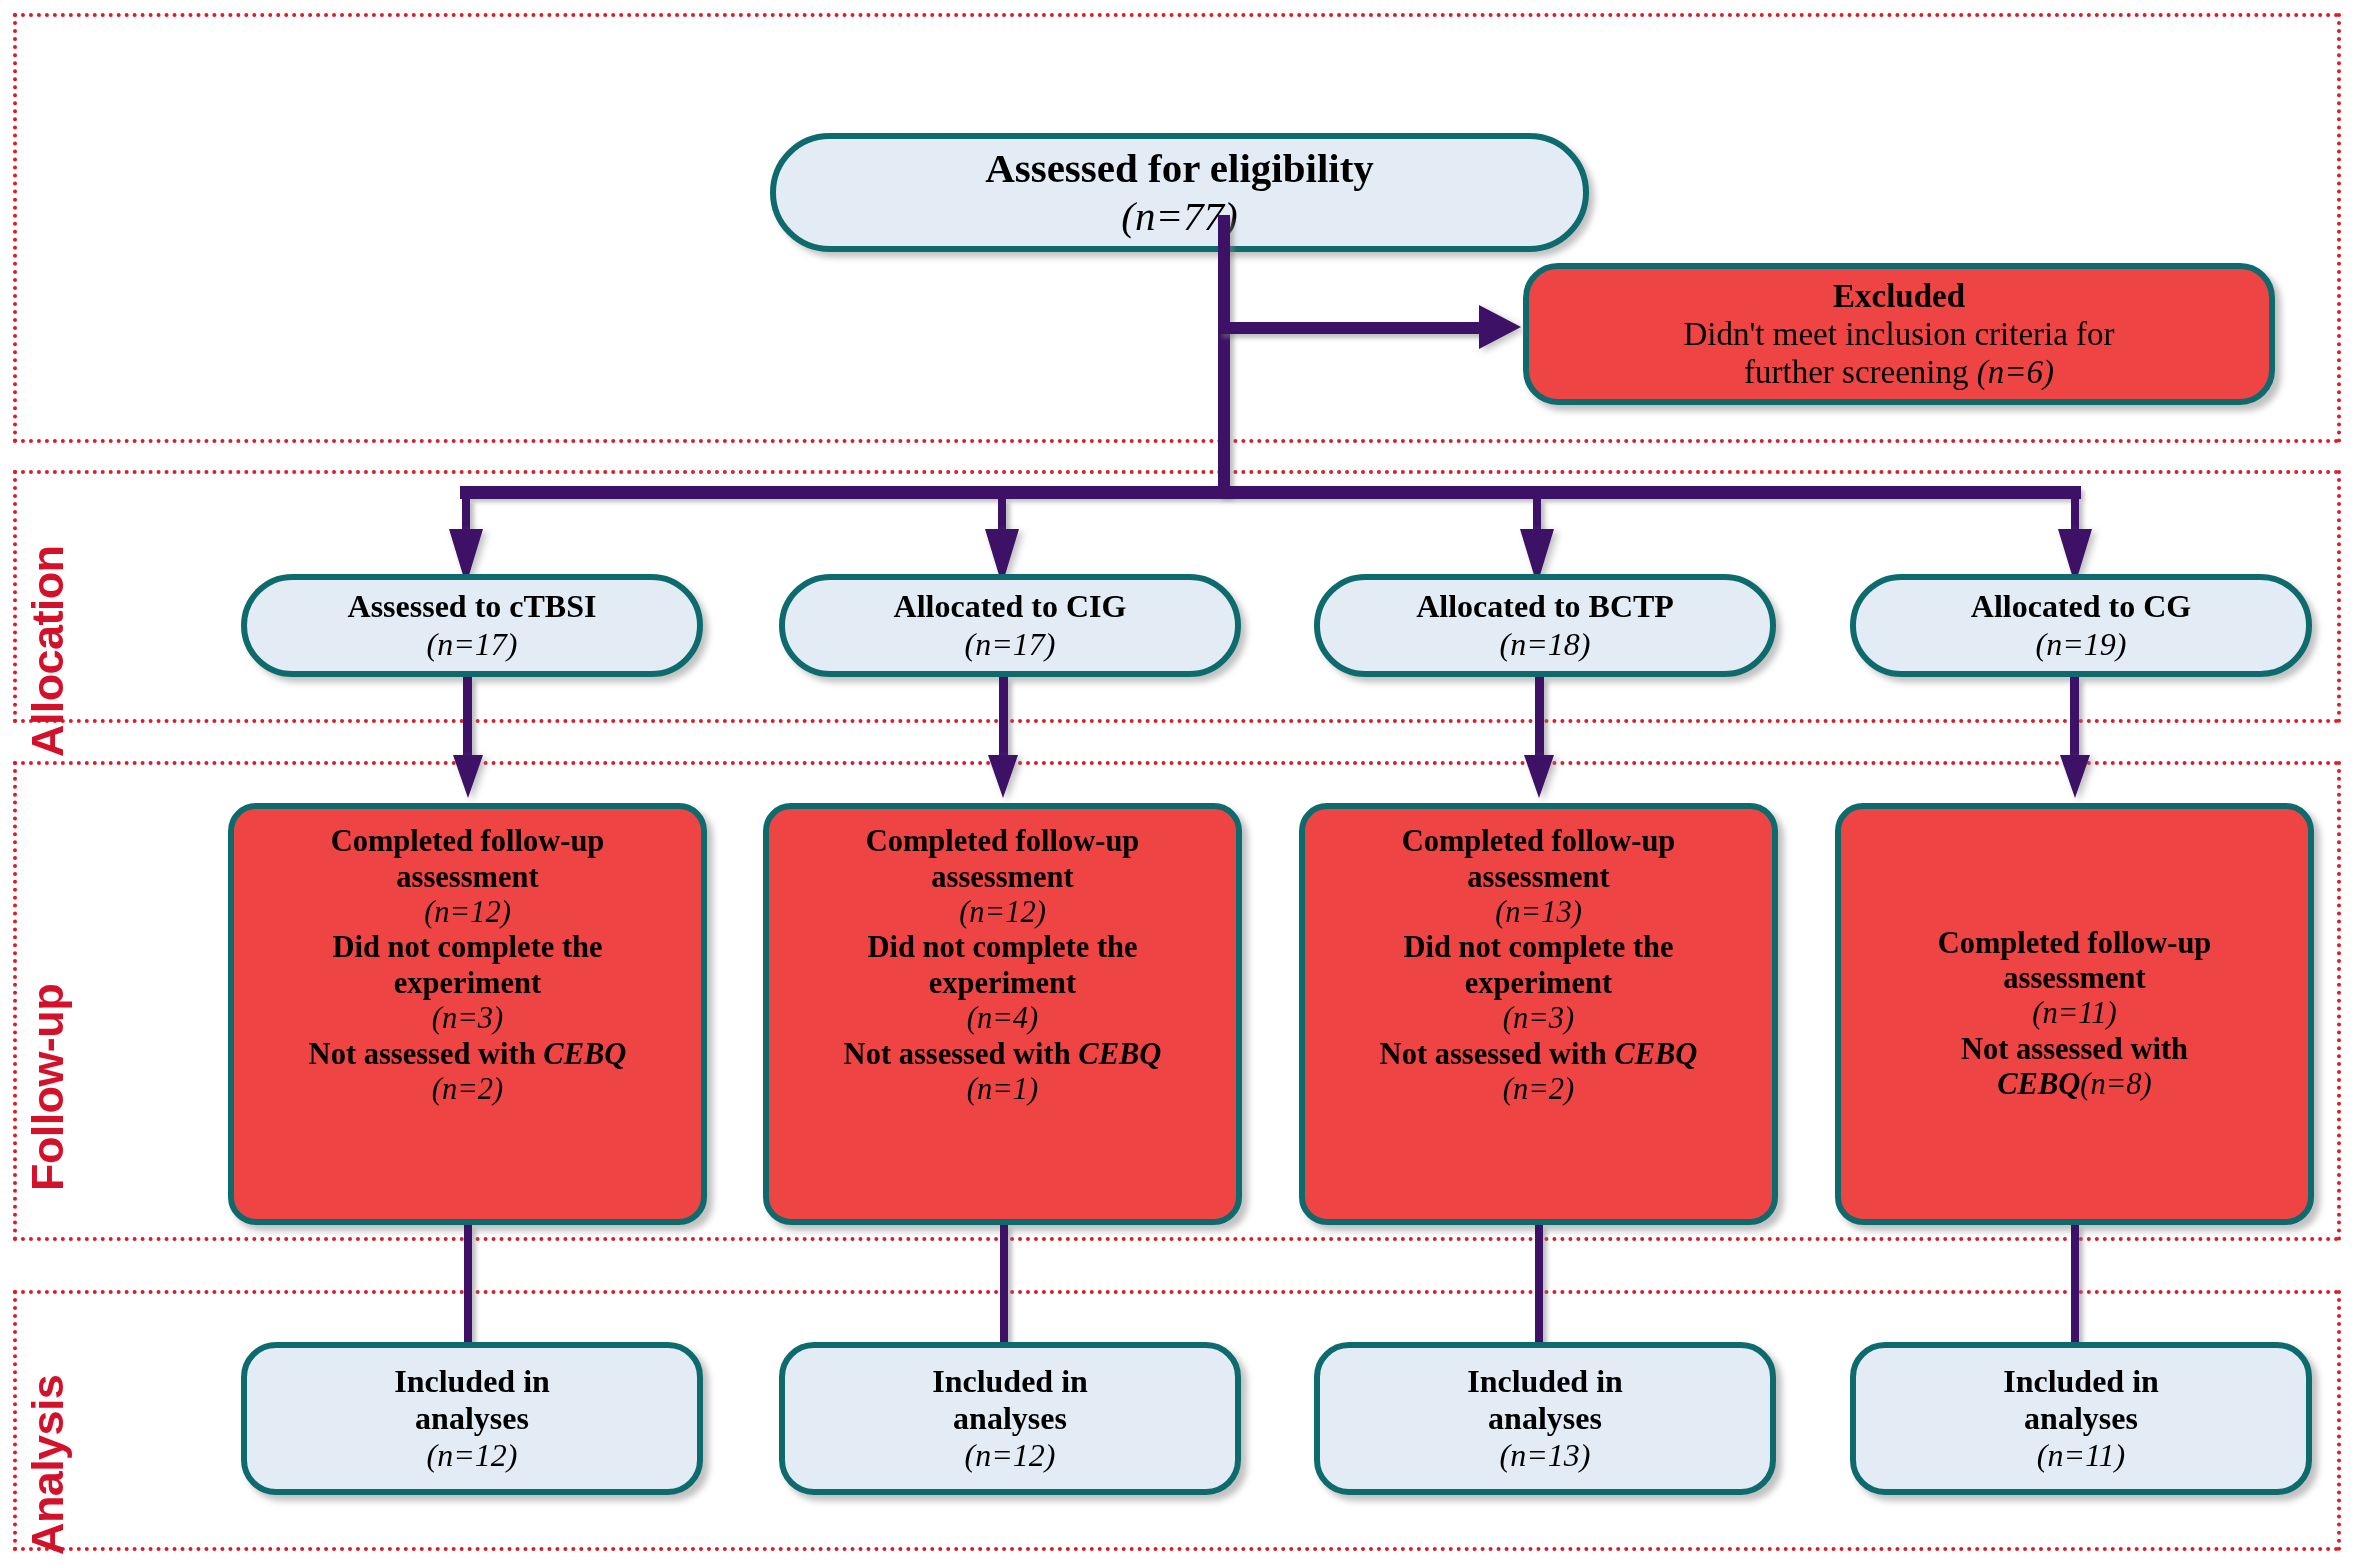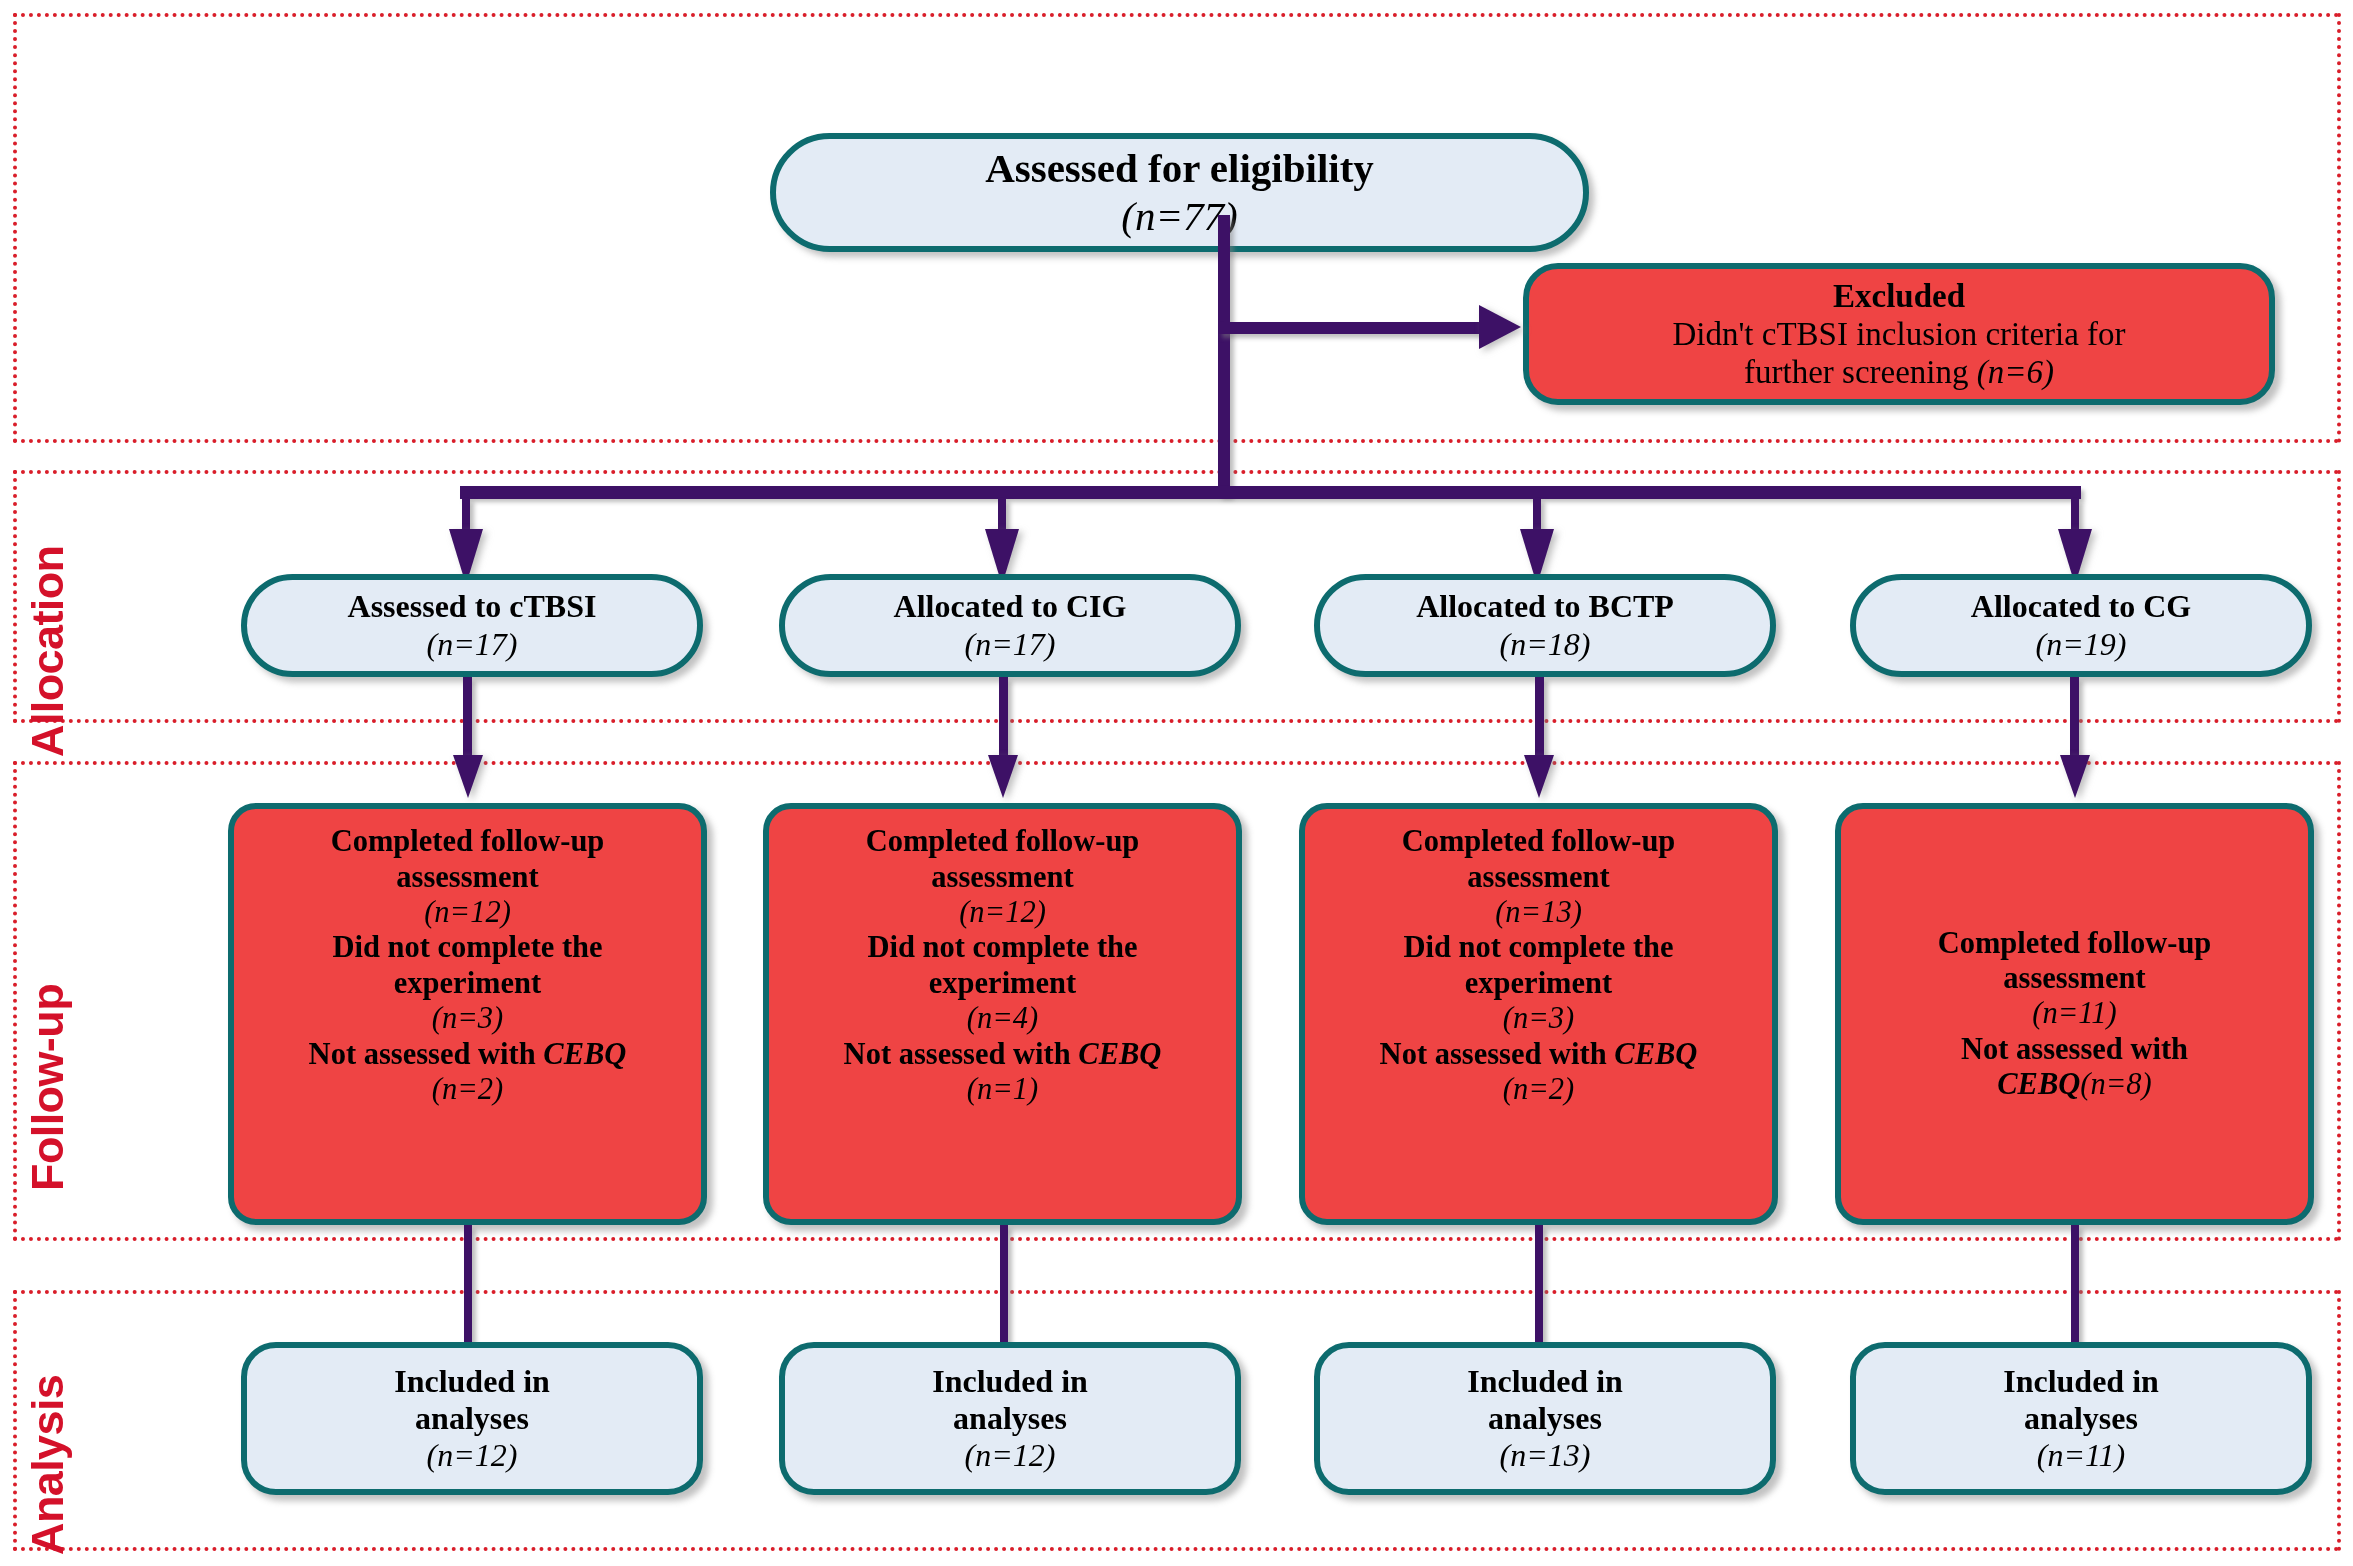--- a/index.html
+++ b/index.html
@@ -106,21 +106,21 @@
   <div class="phase-label" style="left:74px; top:1139px;">Follow-up</div>
   <div class="phase-label" style="left:74px; top:1503px;">Analysis</div>
 
   <div class="node blue pill" style="left:770px; top:110px; width:819px; height:119px; font-size:41px;margin-top:23px;">
     <span class="ln b">Assessed for eligibility</span>
     <span class="ln i">(n=77)</span>
   </div>
 
   <div class="node green round" style="left:1523px; top:263px; width:752px; height:142px; font-size:33px;">
     <span class="ln b">Excluded</span>
-    <span class="ln">Didn't cTBSI inclusion criteria for</span>
+    <span class="ln">Didn't meet inclusion criteria for</span>
     <span class="ln"><span>further screening </span><i>(n=6)</i></span>
   </div>
 
   <div class="conn" style="left:1218px; top:215px; width:11.7px; height:281px;"></div>
 
   <div class="conn" style="left:1218px; top:322px; width:264px; height:11.7px;"></div>
   <div class="arrow-right" style="left:1479px; top:305px;"></div>
 
   <div class="conn" style="left:460px; top:486px; width:1621px; height:13px;"></div>
 

